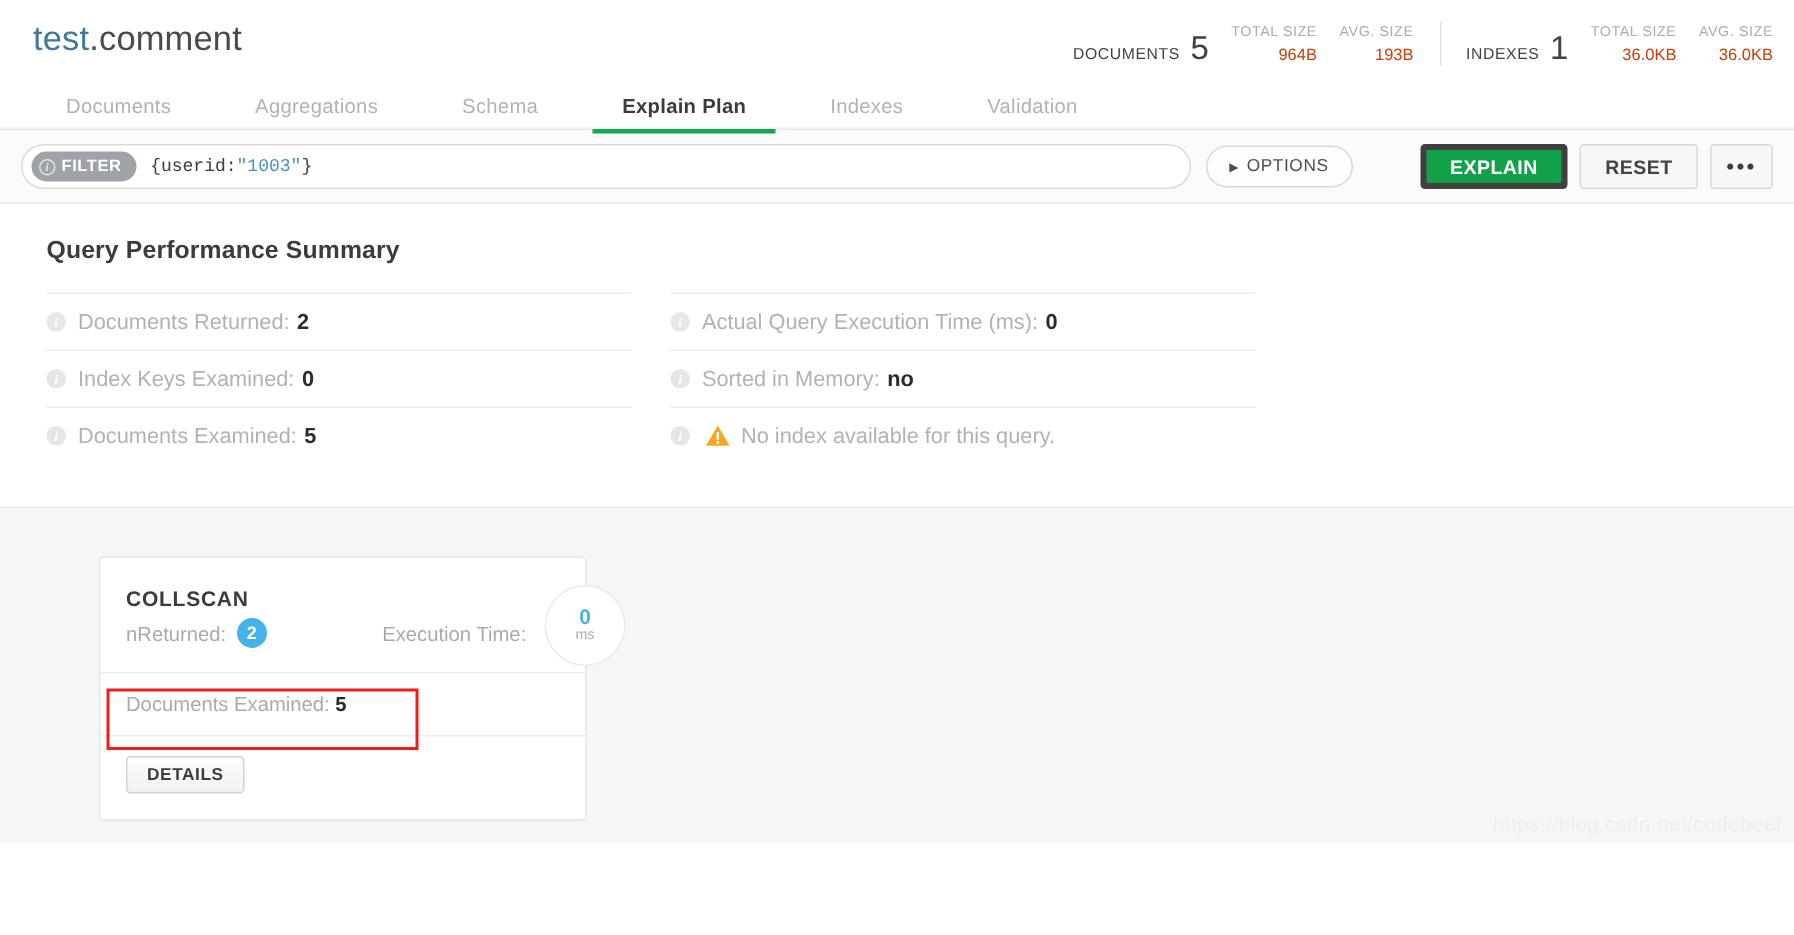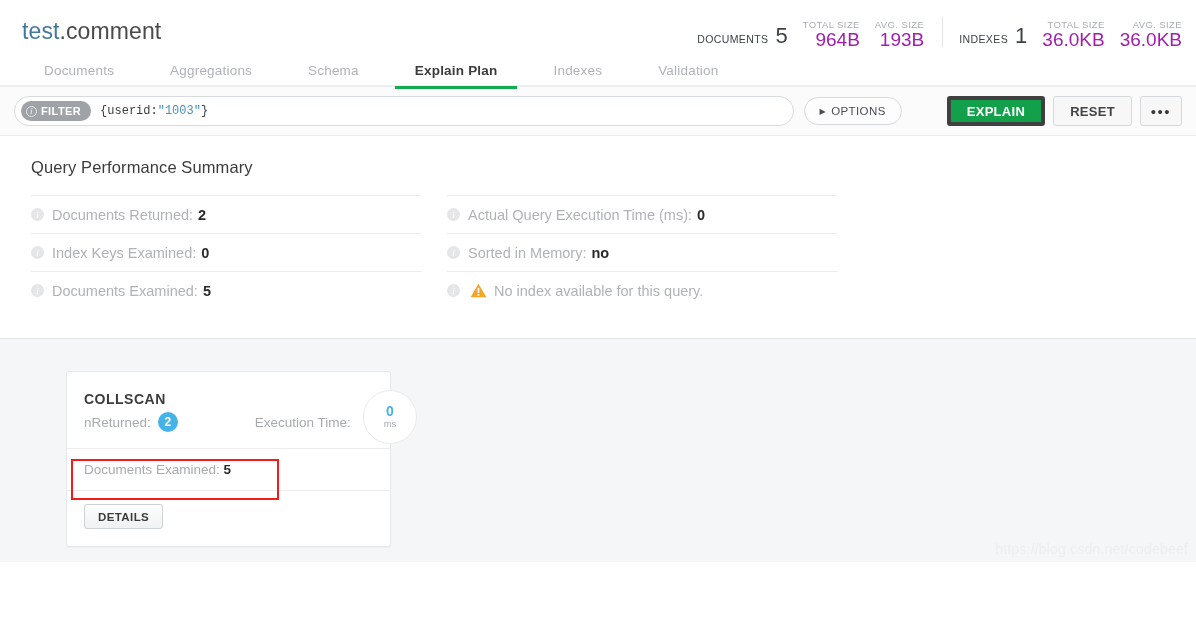--- a/index.html
+++ b/index.html
@@ -7,38 +7,38 @@
     width: 1196px; height: 623px;
     background: #fff;
     font-family: "Liberation Sans", sans-serif;
     overflow: hidden;
   }
   .app { position: relative; width: 1196px; height: 623px; background: #fff; }
 
   
   .header {
     position: relative; height: 52px; background: #fff;
-    display: flex; align-items: center; justify-content: space-between;
+    display: flex; align-items: flex-start; justify-content: space-between;
     padding: 10px 14px 0 22px;
   }
   .ns-title { font-size: 23px; line-height: 30px; color: #494747; font-weight: 400; letter-spacing: .1px; }
   .ns-db { color: #43789c; }
   .ns-sep { color: #4a4a4a; }
 
   .stats { display: flex; align-items: flex-end; padding-top: 4px; }
   .stat-group { display: flex; align-items: flex-end; }
   .stat-main { display: flex; align-items: baseline; }
   .stat-main-label {
     font-size: 10.5px; color: #3d4247; letter-spacing: .4px;
     text-transform: uppercase; font-weight: 400; padding-bottom: 4px;
   }
   .stat-main-value { font-size: 22px; color: #3d4247; font-weight: 300; margin-left: 7px; line-height: 24px; }
   .stat-sub { display: flex; flex-direction: column; align-items: flex-end; margin-left: 15px; }
   .stat-sub-label { font-size: 9.5px; color: #a9adb2; letter-spacing: .4px; text-transform: uppercase; line-height: 13px; }
-  .stat-sub-value { font-size: 19px; color: #a21caf; line-height: 18px; font-weight: 400; }
+  .stat-sub-value { font-size: 11px; color: #c2410c; line-height: 18px; font-weight: 400; }
   .stat-divider { width: 1px; height: 30px; background: #e1e3e5; margin: 0 16px 2px 18px; }
 
   
   .tabbar {
     position: relative; height: 35px; background: #fff;
     display: flex; align-items: flex-end; padding-left: 16px;
   }
   .tab {
     font-size: 13.5px; color: #b0b3b6; padding: 0 28px 9px 28px;
     position: relative; letter-spacing: .2px; cursor: pointer; white-space: nowrap;
@@ -110,21 +110,21 @@
   .toggle-btn.active { background: linear-gradient(#e9eaeb,#f1f2f3); box-shadow: inset 0 1px 2px rgba(0,0,0,.10); }
   .toggle-btn:first-child { border-radius: 3px 0 0 3px; }
   .toggle-btn:last-child { border-radius: 0 3px 3px 0; border-left: none; }
 
   
   .summary {
     background: #fff; padding: 22px 0 28px 0; border-bottom: 1px solid #e3e5e7;
     height: 203px;
   }
   .summary-title {
-    font-size: 16.5px; font-weight: normal; color: #3c3c3c; letter-spacing: .1px;
+    font-size: 16.5px; font-weight: bold; color: #3c3c3c; letter-spacing: .1px;
     padding-left: 31px; margin-bottom: 18px;
   }
   .summary-cols { display: flex; padding-left: 31px; }
   .summary-col { width: 390px; margin-right: 26px; }
   .sum-row {
     display: flex; align-items: center; height: 38px;
     border-top: 1px solid #ececec; font-size: 14.5px; color: #b0b3b6;
   }
   .sum-row .val { color: #2b2b2b; font-weight: bold; margin-left: 5px; }
   .sum-row .lbl { margin-left: 0; }

